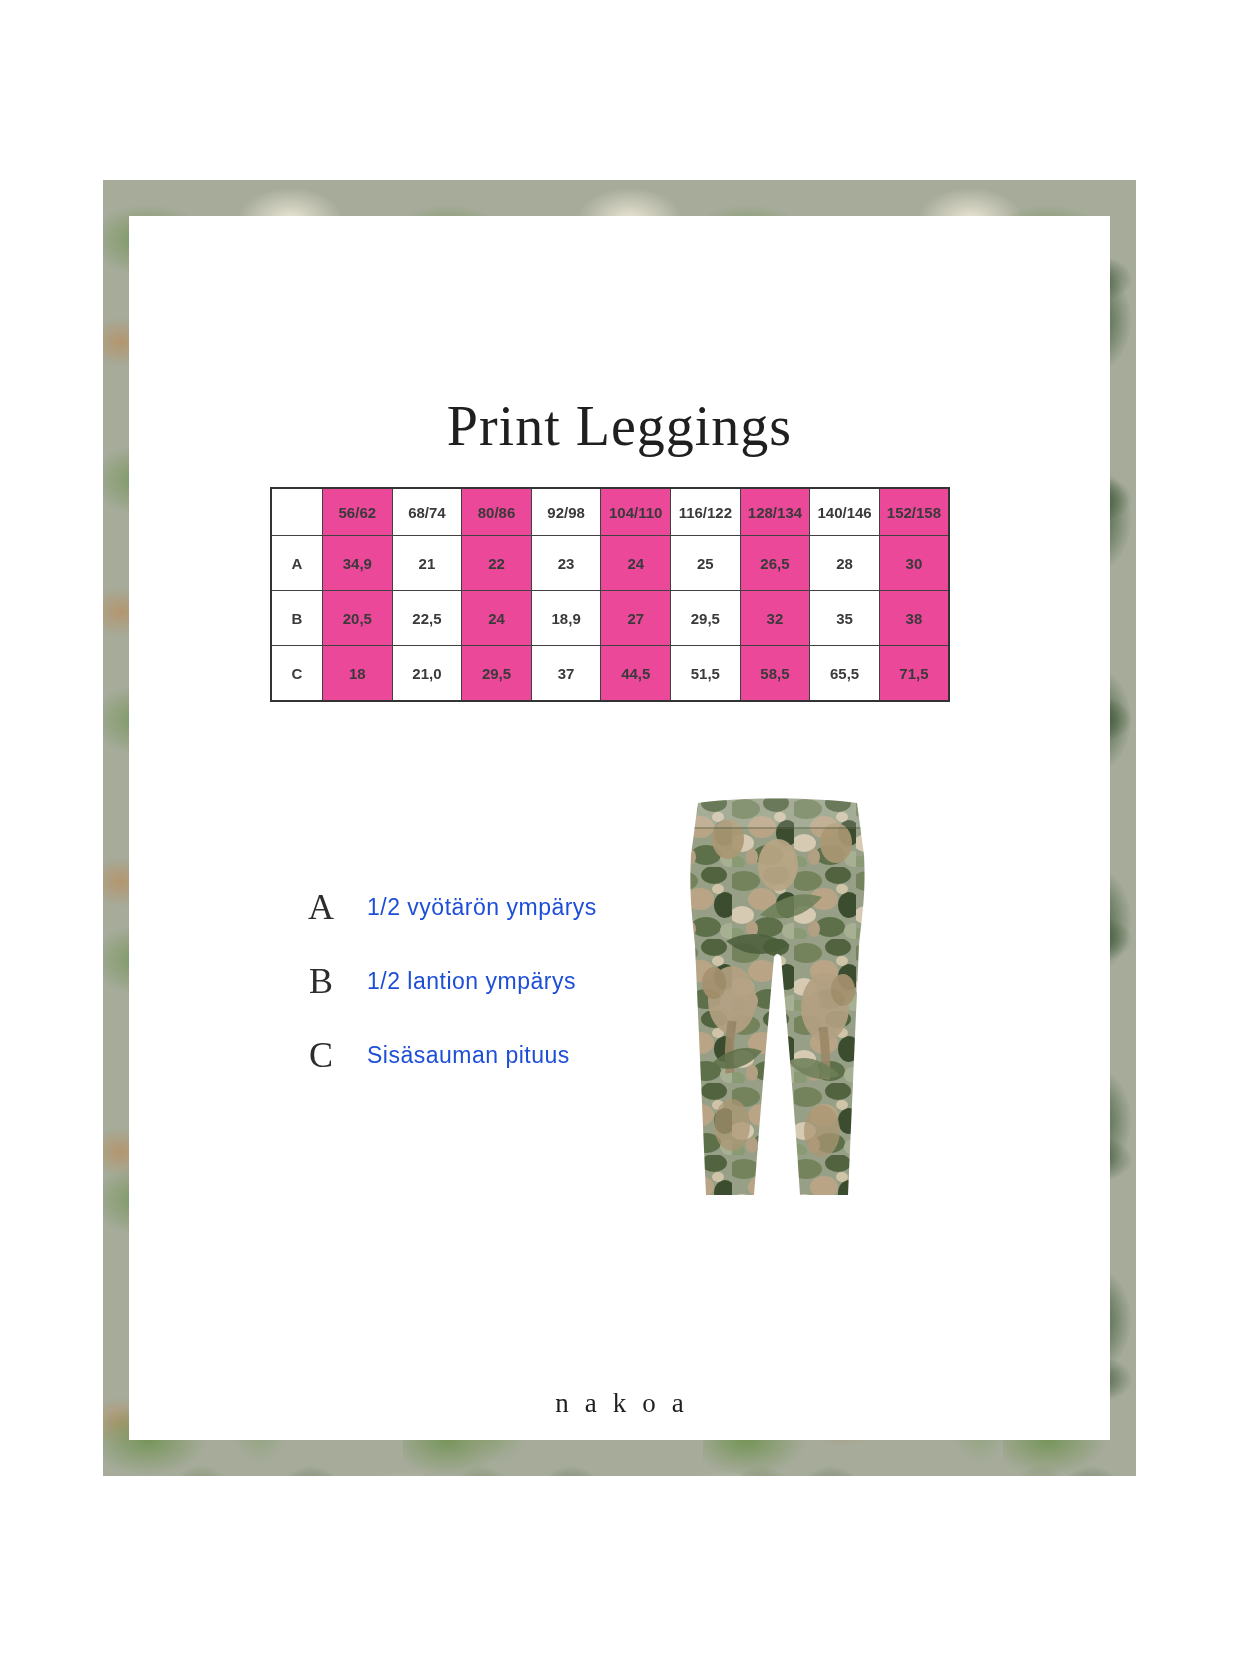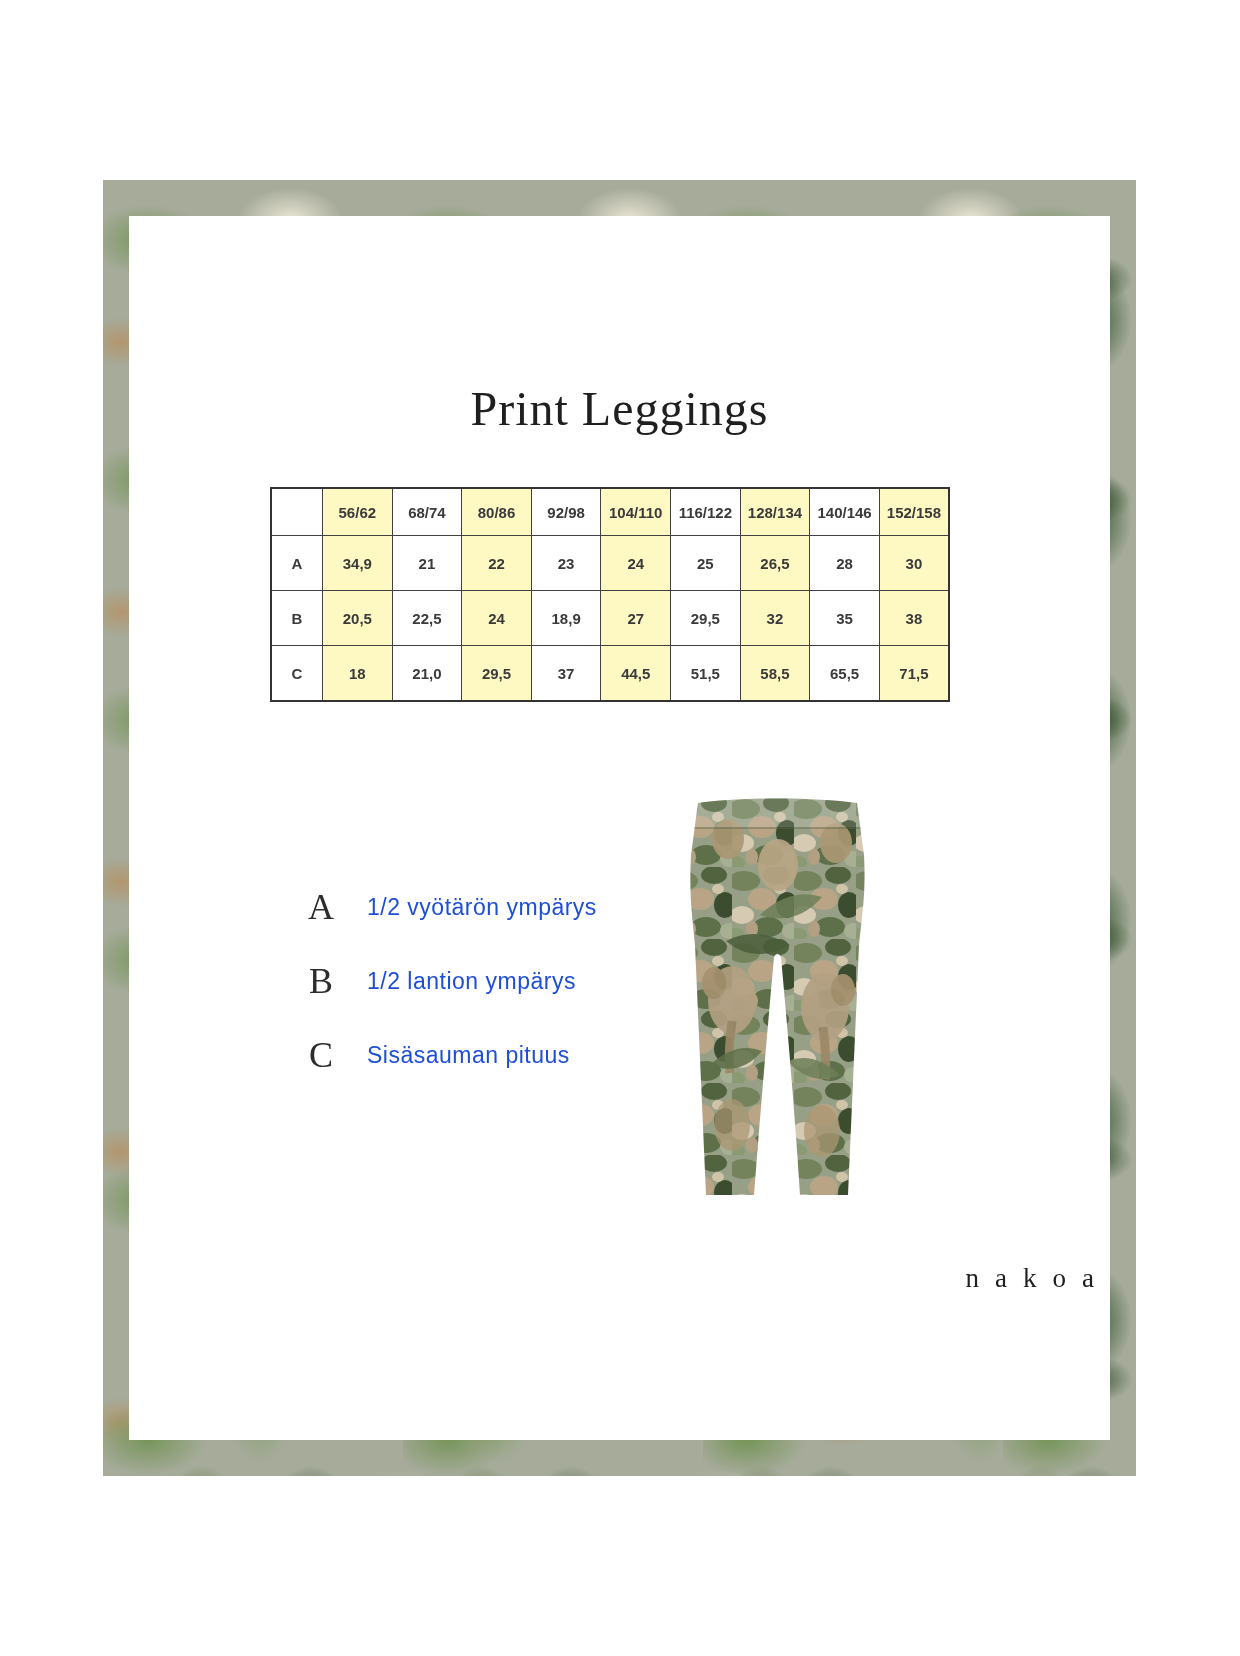--- a/index.html
+++ b/index.html
@@ -23,56 +23,56 @@
     background-size:
       300px 240px, 260px 200px, 340px 260px, 280px 230px,
       320px 250px, 240px 190px, 360px 270px, 290px 220px;
   }
   .frame-inner{
     position:absolute;left:26px;top:36px;right:26px;bottom:36px;
     background:#ffffff;
   }
   
   .title{
-    position:absolute;top:133px;left:0;width:100%;
+    position:absolute;top:140px;left:0;width:100%;
     text-align:center;
     font-family:"Liberation Serif",serif;
-    font-size:48px;letter-spacing:1px;color:#1f1f1f;font-weight:500;
+    font-size:56px;letter-spacing:1px;color:#1f1f1f;font-weight:500;
   }
   
   .size-table-wrap{position:absolute;top:271px;left:141px;width:680px;}
   table.size-table{
     width:680px;border-collapse:collapse;table-layout:fixed;
     border:2px solid #333;
   }
   table.size-table td,table.size-table th{
     border:1.5px solid #414141;
     text-align:center;vertical-align:middle;
     font-family:"Liberation Sans",sans-serif;
     font-size:15px;font-weight:700;color:#3a3a3a;
     padding:0;
   }
   table.size-table tr.header-row td{height:46px;}
   table.size-table tr.data-row td{height:54px;}
-  table.size-table td.shade{background:#fef9c3;}
+  table.size-table td.shade{background:#ec4899;}
   table.size-table td.label-col{width:50px;background:#ffffff;}
   
   .legend-row{position:absolute;left:170px;height:66px;display:flex;align-items:center;}
   .legend-letter{
     display:inline-block;width:44px;text-align:center;
     font-family:"Liberation Serif",serif;font-size:36px;color:#2c2c2c;
   }
   .legend-desc{
     margin-left:24px;font-size:23px;color:#1d4ed8;letter-spacing:0.5px;
   }
   
   .leggings{position:absolute;left:541px;top:579px;width:215px;height:408px;}
   
   .brand{
-    position:absolute;top:1047px;left:0;width:100%;text-align:right;
+    position:absolute;top:1172px;left:0;width:100%;text-align:center;
     font-family:"Liberation Serif",serif;font-size:27px;color:#1f1f1f;
     letter-spacing:16px;text-indent:16px;
   }
 </style>
 </head>
 <body>
 
 <div class="frame">
   <div class="frame-inner">
 

